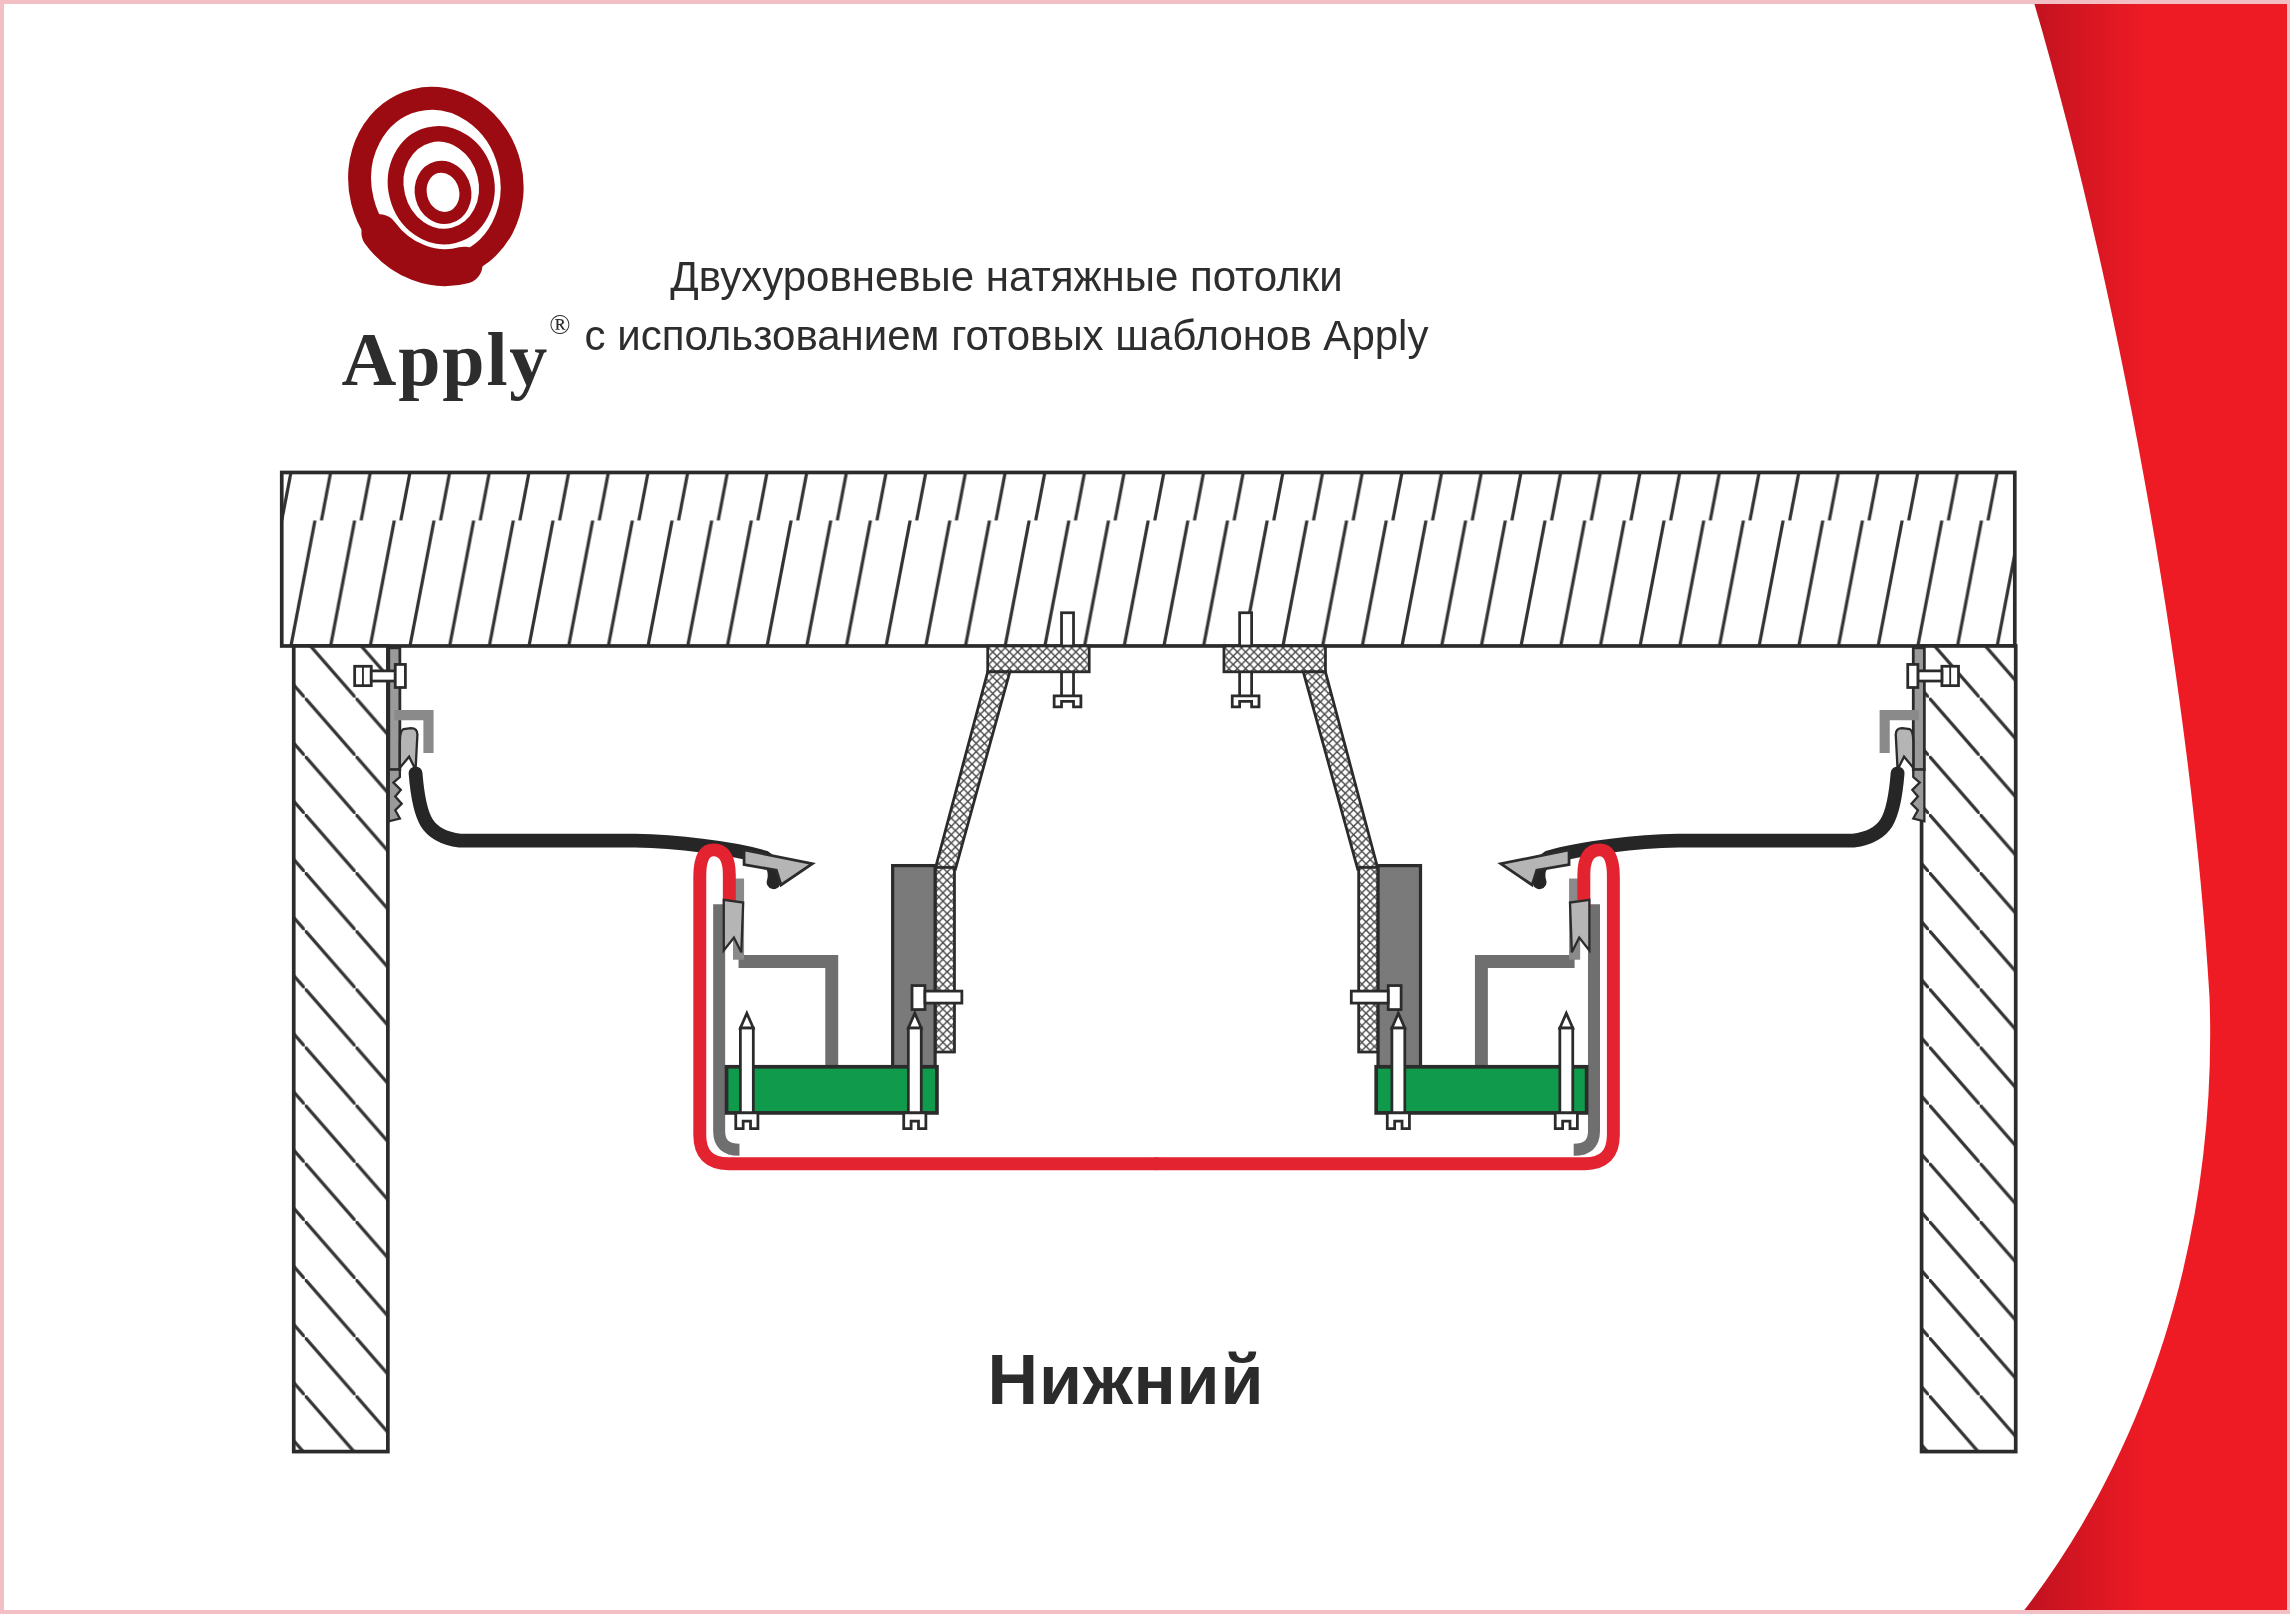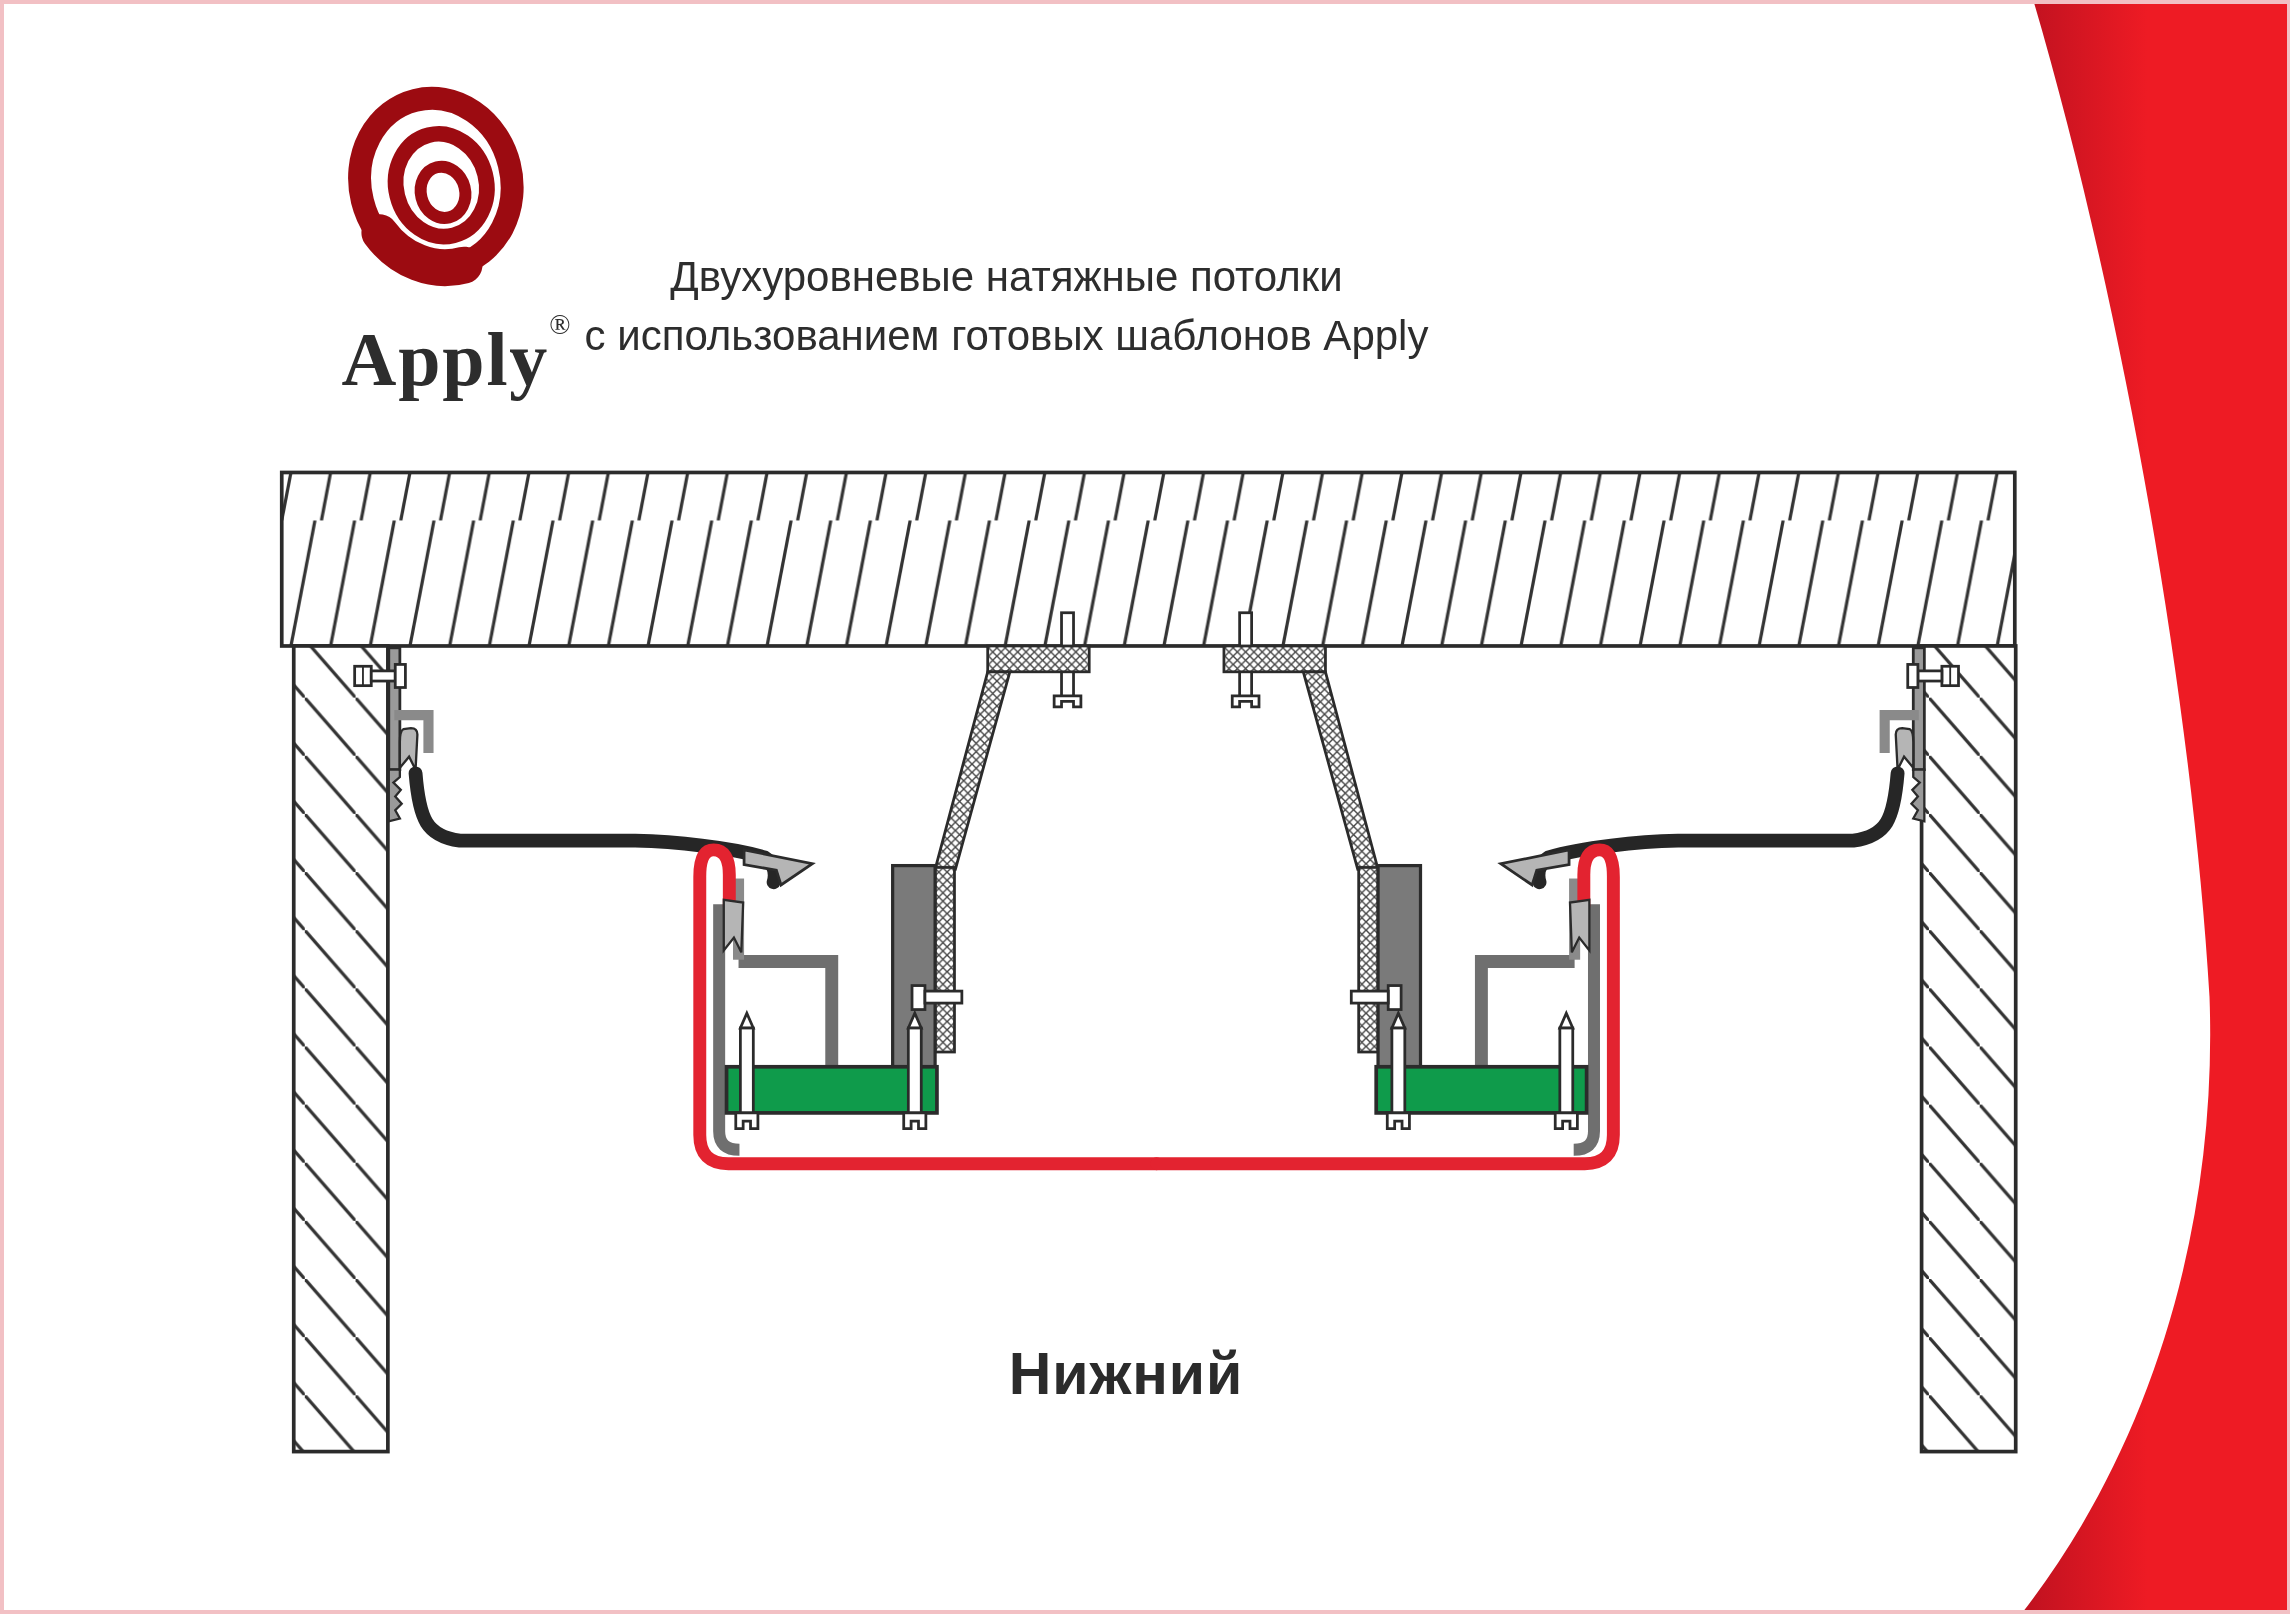--- a/index.html
+++ b/index.html
@@ -20,21 +20,21 @@
   }
   .brand-text sup{font-size:28px;vertical-align:51px;font-weight:normal;letter-spacing:0;}
   .title-block{
     position:absolute;left:545px;top:247px;width:923px;
     text-align:center;color:var(--text_dark,#2d2d2d);
     font-size:42px;line-height:59px;font-weight:400;
   }
   .title-block span{display:block;white-space:nowrap;}
   .caption{
     position:absolute;left:1126px;top:1340px;transform:translateX(-50%);
-    font-size:59px;font-weight:bold;color:var(--outline,#2b2b2b);
+    font-size:70px;font-weight:bold;color:var(--outline,#2b2b2b);
     letter-spacing:0.9px;white-space:nowrap;
   }
   .page-border{
     position:absolute;inset:0;
     border:4.6px solid var(--border_pink,#f2c0c4);
     pointer-events:none;z-index:50;
   }
 </style>
 </head>
 <body>

